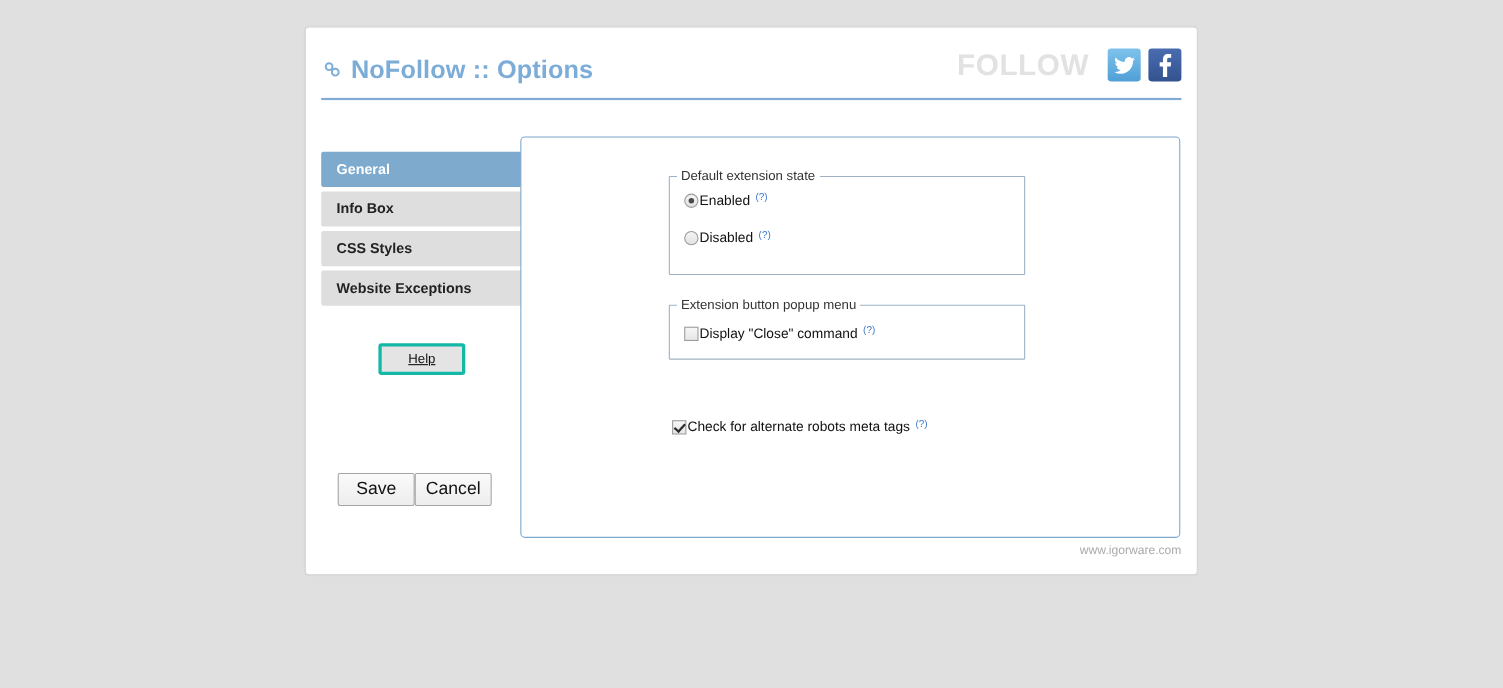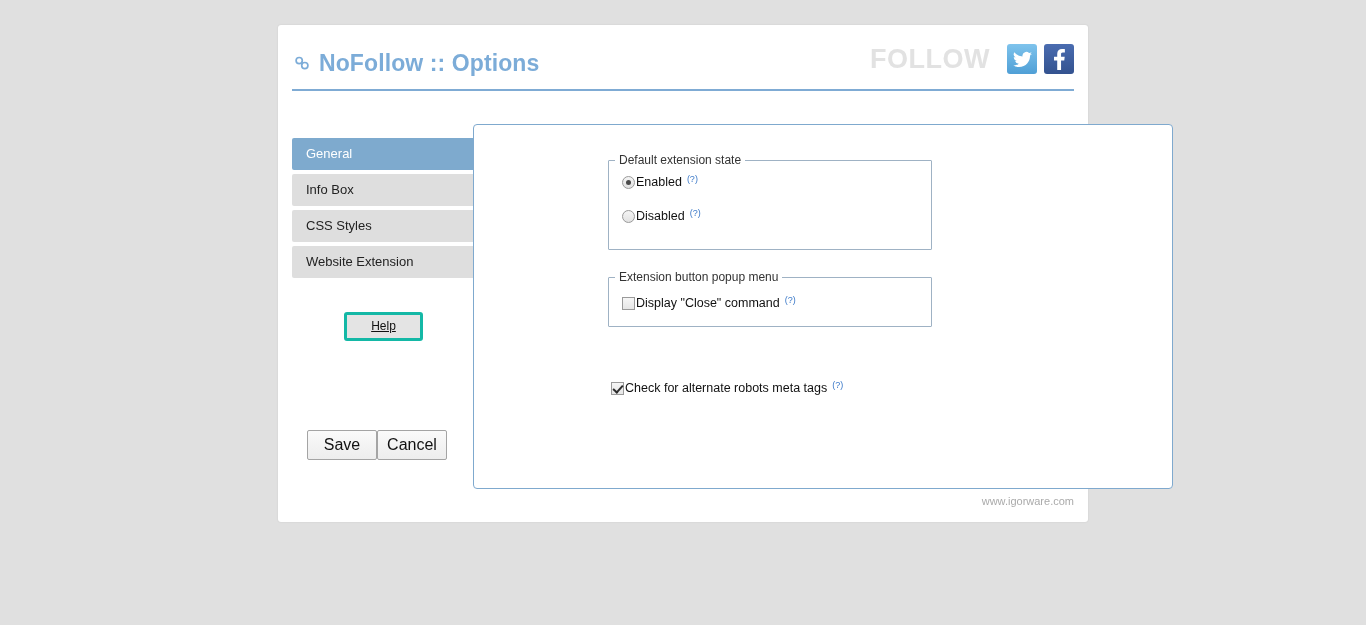--- a/index.html
+++ b/index.html
@@ -99,21 +99,21 @@
     left: 14px;
     top: 113px;
     width: 183px;
   }
   .tab {
     height: 32px;
     line-height: 32px;
     background: #dedede;
     color: #222222;
     font-size: 13px;
-    font-weight: normal;
+    font-weight: bold;
     padding-left: 14px;
     margin-bottom: 4px;
     box-sizing: border-box;
     border-radius: 2px 0 0 2px;
     cursor: pointer;
     white-space: nowrap;
     overflow: hidden;
   }
   .tab.active {
     background: #7EAACE;
@@ -159,21 +159,21 @@
     font-family: "Liberation Sans", sans-serif;
     cursor: pointer;
     margin-right: 0;
   }
 
   
   .panel {
     position: absolute;
     left: 195px;
     top: 99px;
-    width: 700px;
+    width: 600px;
     height: 365px;
     border: 1px solid #7FA9CE;
     border-radius: 4px;
     background: #ffffff;
     box-sizing: border-box;
   }
 
   fieldset.group {
     position: absolute;
     border: 1px solid #9fb2c4;
@@ -328,21 +328,21 @@
     <div class="tab active">
       <span>General</span>
     </div>
     <div class="tab">
       <span>Info Box</span>
     </div>
     <div class="tab">
       <span>CSS Styles</span>
     </div>
     <div class="tab">
-      <span>Website Extension</span>
+      <span>Website Exceptions</span>
     </div>
   </div>
 
   <div class="help-wrap">
     <div class="help-button">
       <span>Help</span>
     </div>
   </div>
 
   <div class="action-buttons">

